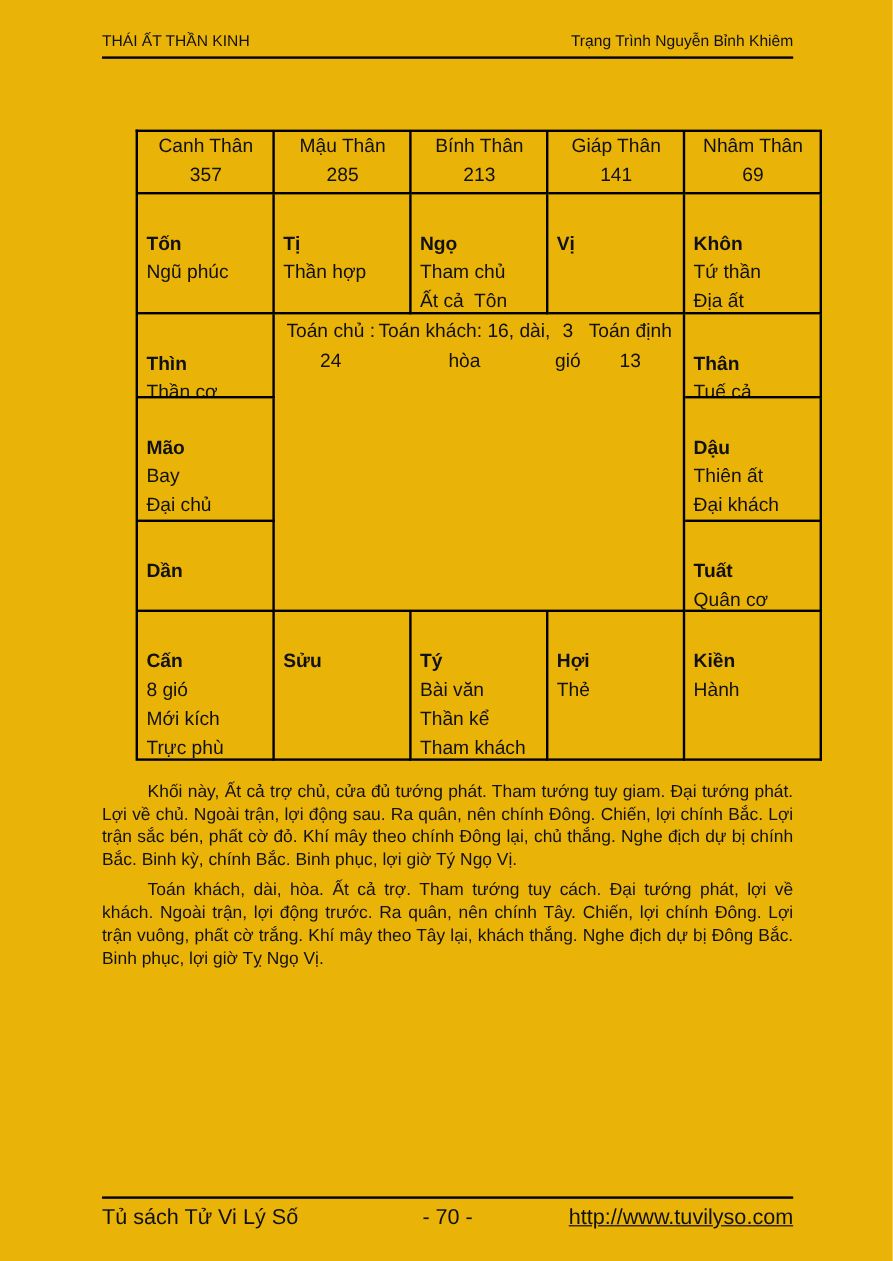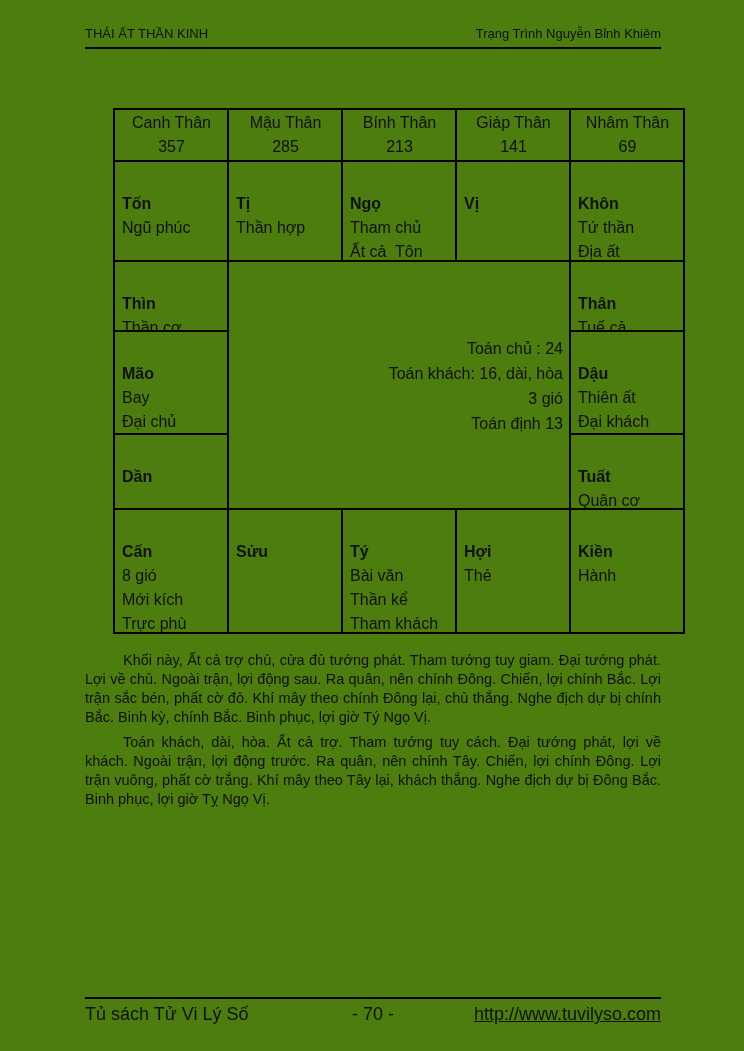--- a/index.html
+++ b/index.html
@@ -1,21 +1,21 @@
 <!DOCTYPE html>
 <html><head>
 <meta charset="utf-8">
 <style>
   * { margin: 0; padding: 0; box-sizing: border-box; }
   html, body { background: #fff; }
   .page {
     position: relative;
     width: 744px;
     height: 1051px;
-    background: #4d7c0f;
+    background: #eab308;
     color: #111;
     font-family: "Liberation Sans", sans-serif;
     overflow: hidden;
   }
 
   
   .doc-header {
     position: absolute;
     left: 85px; top: 26px; width: 576px;
     display: flex; justify-content: space-between; align-items: flex-end;
@@ -38,22 +38,22 @@
   .cell {
     border-right: 2px solid #000;
     border-bottom: 2px solid #000;
     padding: 2px 6px 0 7px;
     overflow: hidden;
   }
   .hcell { text-align: center; line-height: 24px; padding-top: 1px; }
   .plabel { font-weight: bold; line-height: 24px; margin-top: 28px; }
   .pline  { line-height: 24px; white-space: pre-wrap; }
   .center-cell {
-    display: flex; flex-direction: column;
-    justify-content: center; align-items: flex-end;
+    display: flex; flex-direction: row;
+    justify-content: center; align-items: flex-start;
     text-align: center;
   }
   .center-cell .pline { line-height: 25px; }
 
   
   .paras {
     position: absolute;
     left: 85px; top: 651px; width: 576px;
     font-size: 14.5px; line-height: 19px;
     text-align: justify;

